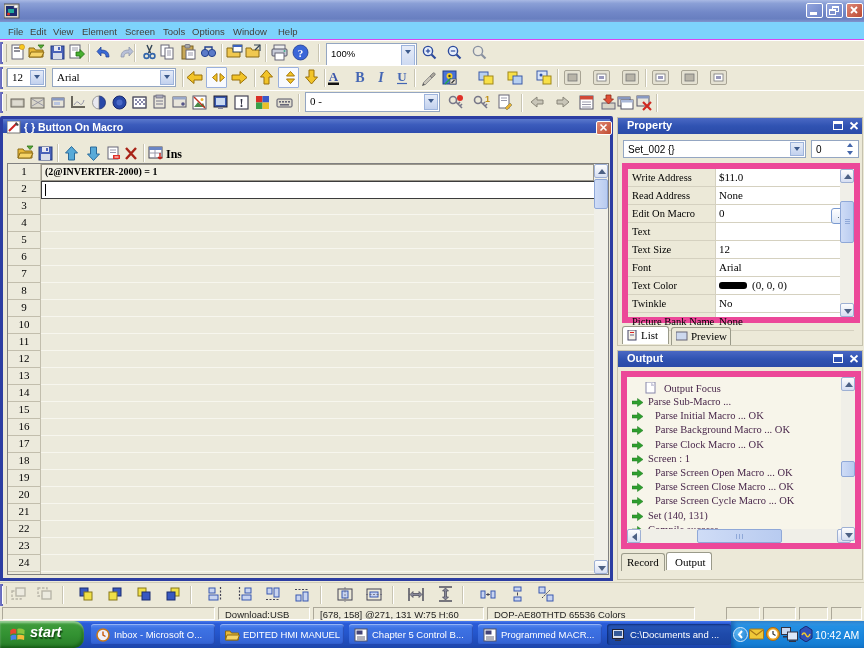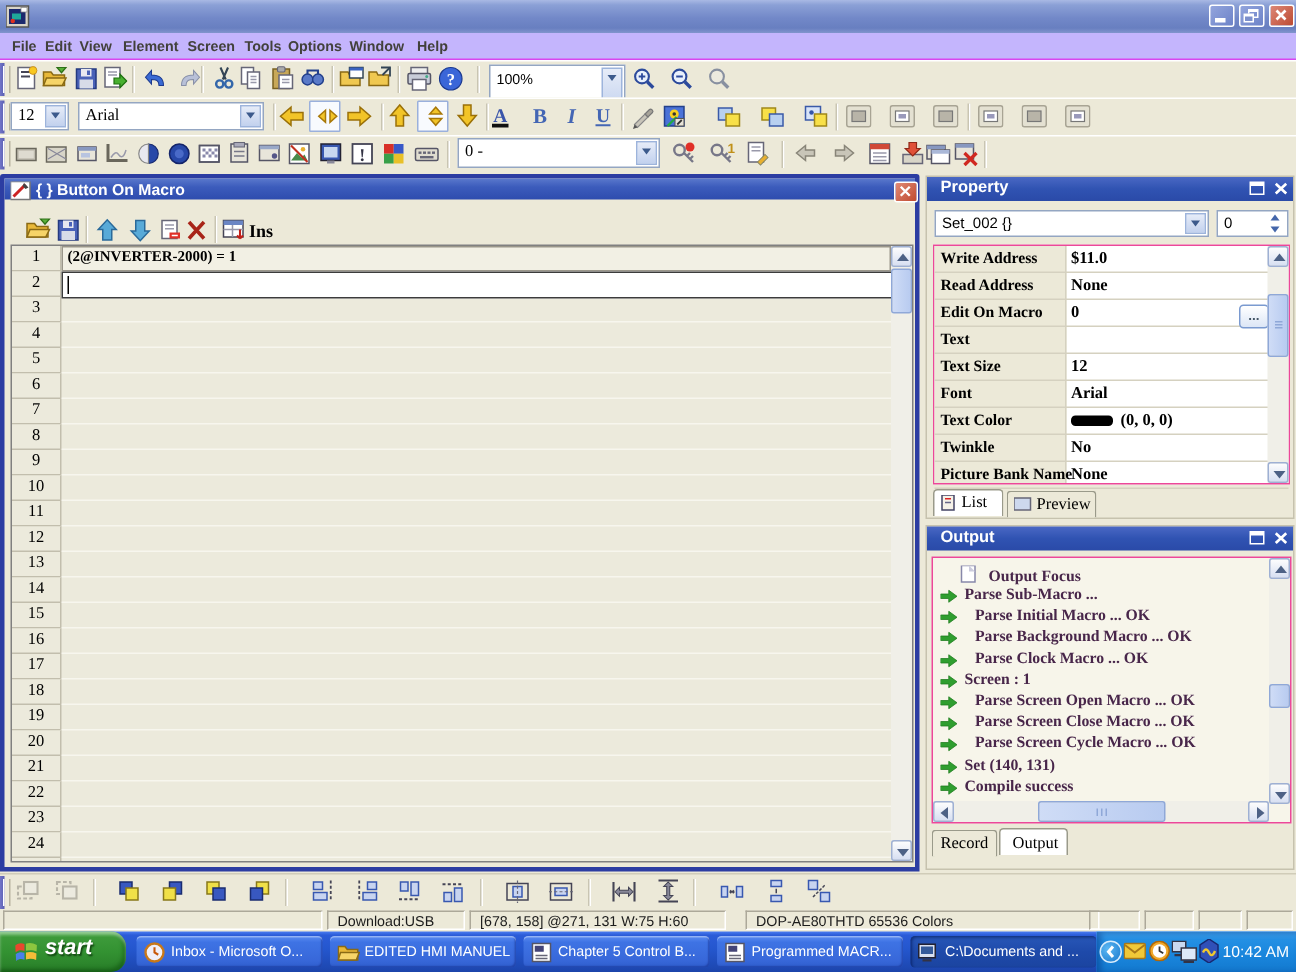--- a/index.html
+++ b/index.html
@@ -6,21 +6,21 @@
 body{width:864px;height:648px;position:relative;overflow:hidden;background:#ece9d8;font-family:"Liberation Sans",sans-serif;}
 .ab{position:absolute;}
 .vsep{position:absolute;width:1px;background:#c9c5b2;border-right:1px solid #fff;}
 .hdl{position:absolute;width:3px;border-left:1px solid #fff;border-right:1px solid #b8b4a0;}
 svg{display:block;}
 
 #titlebar{left:0;top:0;width:864px;height:22px;background:linear-gradient(180deg,#a9b9e4 0%,#8ba0d6 15%,#7288c8 55%,#687fc0 85%,#8195cd 100%);}
 #titlebar .txt{position:absolute;left:24px;top:4px;color:#fff;font-weight:bold;font-size:11.4px;letter-spacing:0px;text-shadow:1px 1px 1px rgba(20,30,90,.45);white-space:nowrap;}
 .capbtn{position:absolute;top:3px;width:17px;height:15px;border:1px solid #fff;border-radius:2px;box-sizing:border-box;}
 
-#menubar{left:0;top:22px;width:864px;height:17px;background:#c4b5fd;border-bottom:7px solid #d946ef;font-weight:bold;}
+#menubar{left:0;top:22px;width:864px;height:17px;background:#7dd3fc;border-bottom:7px solid #d946ef;}
 #menubar span{position:absolute;top:4px;font-size:9.5px;color:#42413b;}
 
 .tbar{left:0;width:864px;background:#ece9d8;}
 .tbar:before{content:"";position:absolute;left:0;top:1px;bottom:1px;width:3px;background:linear-gradient(90deg,#7276c8,#5a5eb2);}
 .combo{position:absolute;background:#fff;border:1px solid #94a6c2;box-sizing:border-box;}
 .combo .ct{position:absolute;left:4px;top:2px;font-family:"Liberation Serif",serif;font-size:11px;color:#000;white-space:nowrap;}
 .cbtn{position:absolute;right:1px;top:1px;bottom:1px;width:14px;background:linear-gradient(180deg,#e6ecf8,#c2d1ee);border:1px solid #9db4dc;box-sizing:border-box;}
 .cbtn:after{content:"";position:absolute;left:3px;top:4px;border-left:3px solid transparent;border-right:3px solid transparent;border-top:4px solid #3c5a8c;}
 
 #mwin{left:0;top:116px;width:613px;height:465px;background:#ece9d8;border:3px solid #2c3da2;box-sizing:border-box;border-radius:2px 2px 0 0;}
@@ -32,21 +32,21 @@
 .lrow span{position:absolute;width:100%;text-align:center;top:1px;font-family:"Liberation Serif",serif;font-size:11px;color:#000;}
 .crow{position:absolute;left:33px;right:14px;height:17px;border-bottom:1px solid #f7f6ee;box-sizing:border-box;}
 
 .sb{position:absolute;background:#f0efe8;}
 .sbb{position:absolute;width:14px;height:14px;background:linear-gradient(180deg,#fdfdfd,#d7dff2);border:1px solid #9eb0d4;border-radius:2px;box-sizing:border-box;}
 .tri{position:absolute;width:0;height:0;}
 .thumb{position:absolute;background:linear-gradient(90deg,#cfdcf6,#b8cbf0);border:1px solid #8fa8d8;border-radius:2px;box-sizing:border-box;}
 
 .ptitle{position:absolute;left:0;top:0;right:0;height:16px;background:linear-gradient(180deg,#4a68c4 0%,#3053b2 50%,#2a4aa8 100%);}
 .ptitle .txt{position:absolute;left:9px;top:1px;color:#fff;font-weight:bold;font-size:11px;}
-.pbox{position:absolute;border:1px solid #ec4899;background:#fff;box-sizing:border-box;font-weight:bold;}
+.pbox{position:absolute;border:6px solid #ec4899;background:#fff;box-sizing:border-box;}
 .prow{position:absolute;left:0;height:18px;width:100%;border-bottom:1px solid #d5d1c0;box-sizing:border-box;}
 .plab{position:absolute;left:4px;top:3px;font-family:"Liberation Serif",serif;font-size:10.5px;color:#000;white-space:nowrap;}
 .pval{position:absolute;left:91px;top:2px;font-family:"Liberation Serif",serif;font-size:11px;color:#000;white-space:nowrap;}
 .tab{position:absolute;height:18px;border:1px solid #9a9a8a;border-bottom:none;border-radius:3px 3px 0 0;box-sizing:border-box;font-family:"Liberation Serif",serif;font-size:11px;color:#000;}
 .oline{position:absolute;left:0;height:14px;white-space:nowrap;font-family:"Liberation Serif",serif;font-size:10.5px;color:#48264a;}
 
 #status{left:0;top:606px;width:864px;height:15px;background:#ece9d8;}
 .spanel{position:absolute;top:1px;height:13px;border:1px solid;border-color:#aca899 #fff #fff #aca899;font-size:9.5px;color:#1c1c1c;padding:1px 0 0 6px;box-sizing:border-box;white-space:nowrap;}
 
 #taskbar{left:0;top:621px;width:864px;height:27px;background:linear-gradient(180deg,#4a7cf0 0%,#2b5cd8 9%,#2456cd 45%,#1e49b4 88%,#1c44aa 100%);}
@@ -883,21 +883,21 @@
       <rect x="1" y="1" width="6" height="6" fill="#c8d4f0" stroke="#3858b0" stroke-width="1"></rect>
       <rect x="9" y="9" width="6" height="6" fill="#c8d4f0" stroke="#3858b0" stroke-width="1"></rect>
       <path d="M4 12 L12 4" stroke="#445" stroke-width="1" stroke-dasharray="2 1"></path>
     </svg>
   </div>
 
 <div class="ab" id="status">
   <div class="spanel" style="left:2px;width:213px;"></div>
   <div class="spanel" style="left:218px;width:92px;">Download:USB</div>
   <div class="spanel" style="left:313px;width:171px;">[678, 158] @271, 131 W:75 H:60</div>
-  <div class="spanel" style="left:487px;width:236px;margin-left:10px;">DOP-AE80THTD 65536 Colors</div>
+  <div class="spanel" style="left:487px;width:208px;">DOP-AE80THTD 65536 Colors</div>
   <div class="spanel" style="left:726px;width:34px;"></div>
   <div class="spanel" style="left:763px;width:33px;"></div>
   <div class="spanel" style="left:799px;width:29px;"></div>
   <div class="spanel" style="left:831px;width:31px;"></div>
 </div>
 
 <div class="ab" id="taskbar">
   <div class="ab" id="startbtn" style="left:0;top:0;width:84px;height:27px;background:linear-gradient(180deg,#55b052 0%,#3d9a3a 15%,#339232 50%,#2a812a 90%,#247424 100%);border-radius:0 10px 10px 0;box-shadow:inset 0 2px 2px rgba(255,255,255,.4), inset -2px -2px 3px rgba(0,60,0,.4);">
     <svg class="ab" style="left:8px;top:4px" width="20" height="19" viewBox="0 0 20 19">
       <path d="M2.2 5.4 C4.2 3.6 6.2 3.4 8.3 4.4 L8.3 9.0 C6.2 8.2 4.2 8.4 2.4 9.9 Z" fill="#e8482e"></path>

